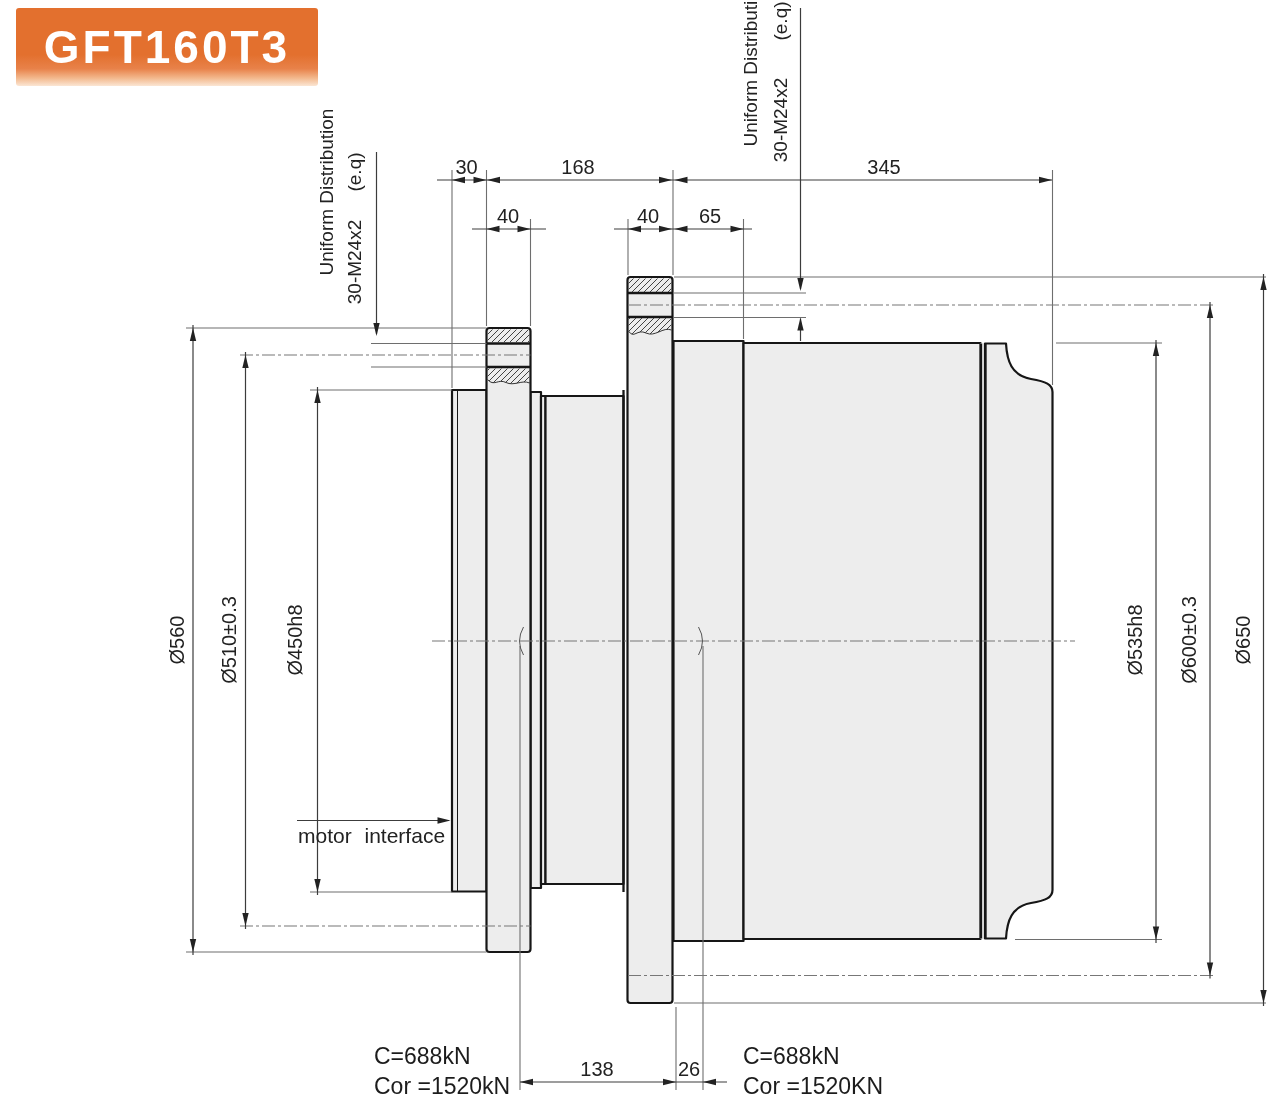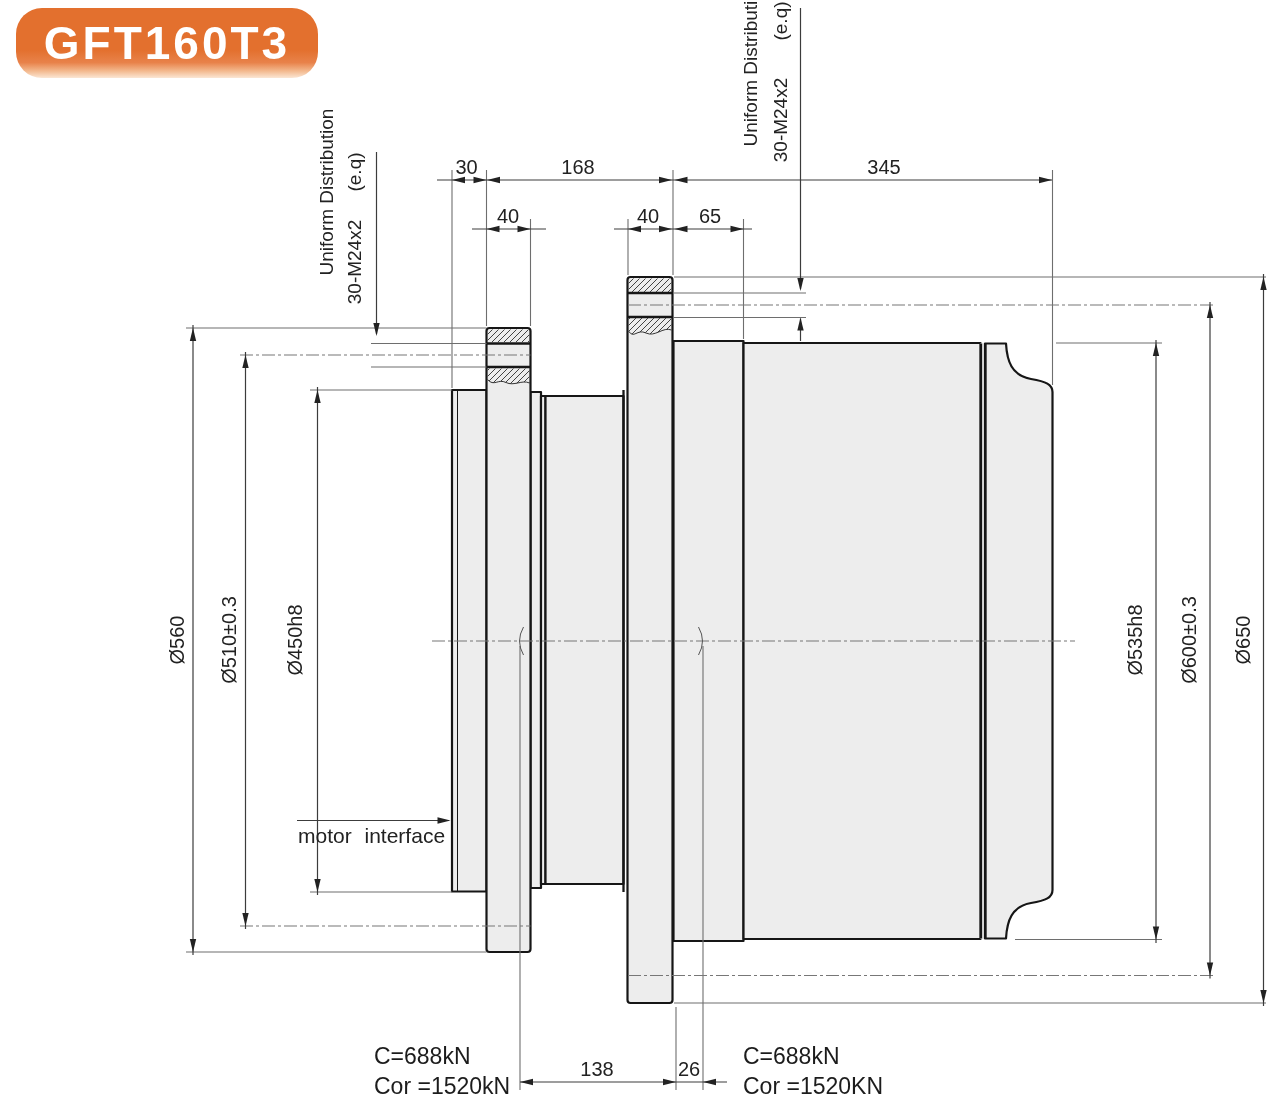--- a/index.html
+++ b/index.html
@@ -1,19 +1,19 @@
 <!DOCTYPE html>
 <html><head>
 <meta charset="utf-8">
 <style>
   html,body{margin:0;padding:0;background:#ffffff;}
   #stage{position:relative;width:1268px;height:1097px;background:#fff;overflow:hidden;
          font-family:"Liberation Sans",sans-serif;}
   #drawing{position:absolute;left:0;top:0;}
-  #badge{position:absolute;left:16px;top:8px;width:302px;height:70px;border-radius:26px;
+  #badge{position:absolute;left:16px;top:8px;width:302px;height:78px;border-radius:3px;
          background:linear-gradient(180deg,#e3702e 0%,#e3702e 60%,#e8824a 78%,#f3b98e 90%,#fbe6d4 100%);
          display:flex;align-items:center;justify-content:center;
          color:#fff;font-size:46px;font-weight:bold;letter-spacing:3px;}
   .dimtxt{font-size:20px;fill:#222;}
   .notetxt{font-size:19px;fill:#222;}
   .ratingtxt{font-size:23px;fill:#1c1c1c;}
   .motortxt{font-size:21px;fill:#222;word-spacing:7px;}
   text{font-family:"Liberation Sans",sans-serif;}
   .outline{fill:#ededed;stroke:#161616;stroke-width:2.2;stroke-linejoin:round;}
   .thickline{stroke:#161616;stroke-width:2.3;}

